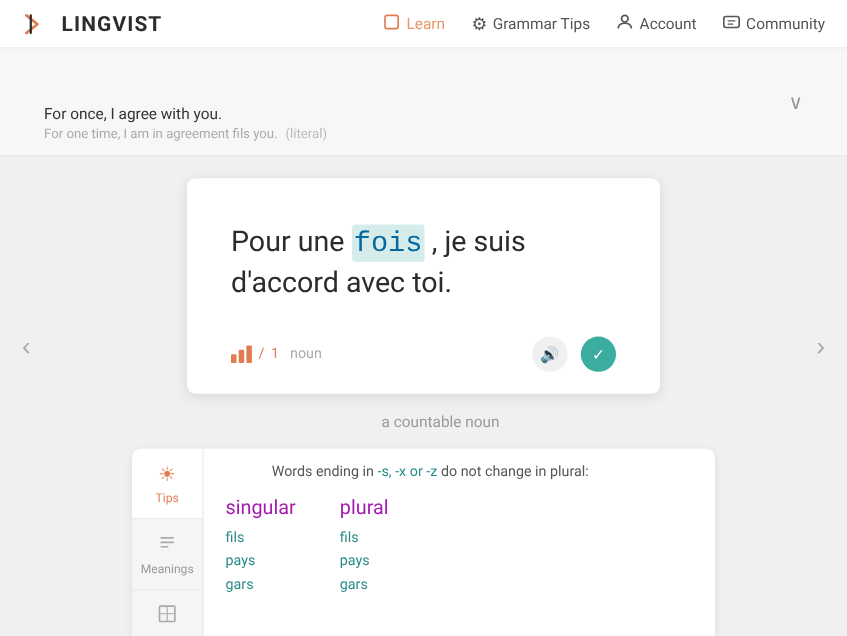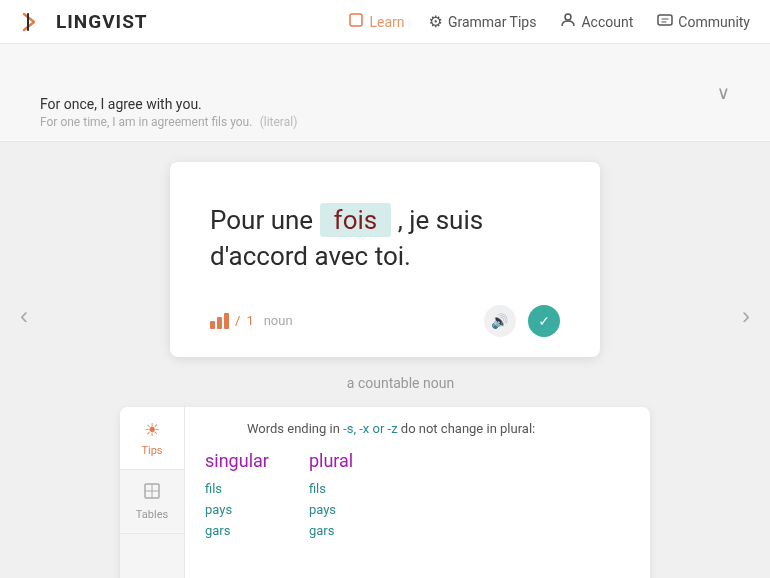--- a/index.html
+++ b/index.html
@@ -117,23 +117,24 @@
 
     .card-sentence {
       font-size: 26px;
       color: #2c2c2c;
       line-height: 1.4;
       margin-bottom: 30px;
     }
 
     .highlighted-word {
       background: #d6eceb;
-      color: #7f1d1d;
-      padding: 2px 14px;
+      color: #0369a1;
+      padding: 2px 2px;
       border-radius: 3px;
+      font-family: Liberation Mono, monospace;
     }
 
     .card-footer {
       display: flex;
       align-items: center;
       justify-content: space-between;
       margin-top: 10px;
     }
 
     .word-rank {
@@ -421,20 +422,30 @@
   <div class="bottom-panel">
 
     <div class="side-tabs">
       <div class="side-tab active">
         <span class="side-tab-icon">☀</span>
         <span>Tips</span>
       </div>
       <div class="side-tab">
         <span class="side-tab-icon">
           <svg width="18" height="18" viewBox="0 0 18 18" fill="none">
+              <line x1="3" y1="5" x2="15" y2="5" stroke="#aaa" stroke-width="1.5"></line>
+              <line x1="3" y1="9" x2="15" y2="9" stroke="#aaa" stroke-width="1.5"></line>
+              <line x1="3" y1="13" x2="10" y2="13" stroke="#aaa" stroke-width="1.5"></line>
+            </svg>
+        </span>
+        <span>Meanings</span>
+      </div>
+      <div class="side-tab">
+        <span class="side-tab-icon">
+          <svg width="18" height="18" viewBox="0 0 18 18" fill="none">
               <rect x="2" y="2" width="14" height="14" rx="1" stroke="#aaa" stroke-width="1.5"></rect>
               <line x1="9" y1="2" x2="9" y2="16" stroke="#aaa" stroke-width="1"></line>
               <line x1="2" y1="9" x2="16" y2="9" stroke="#aaa" stroke-width="1"></line>
             </svg>
         </span>
         <span>Tables</span>
       </div>
     </div>
 
     <div class="panel-content">

